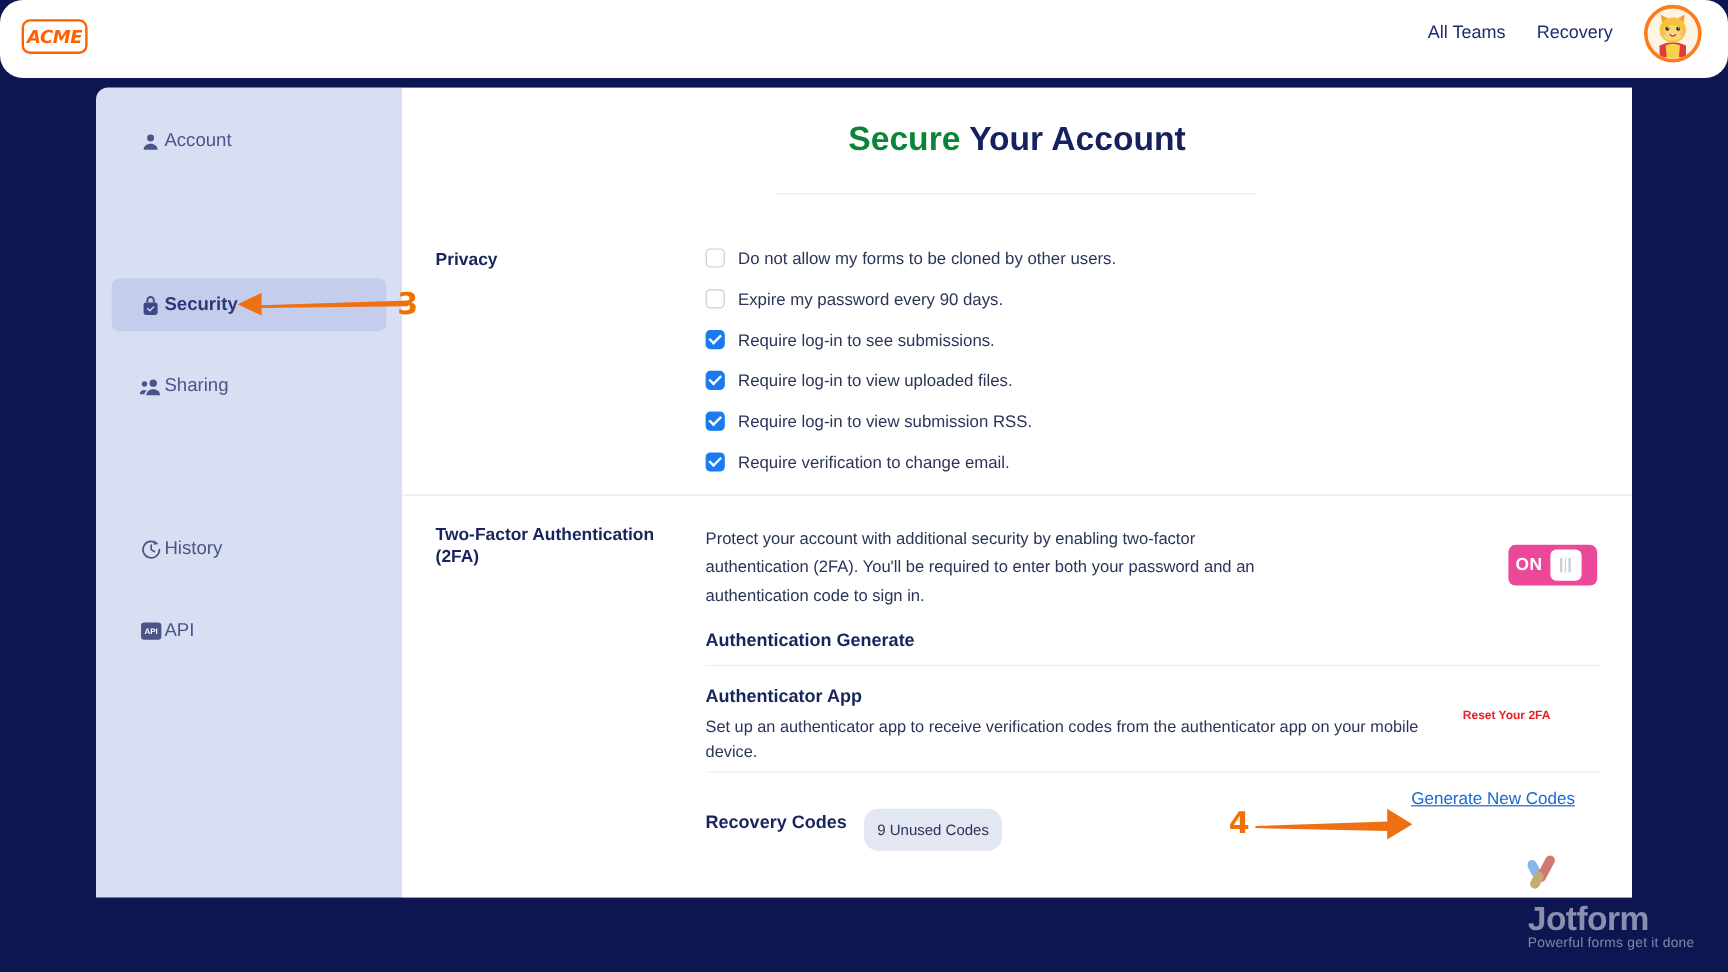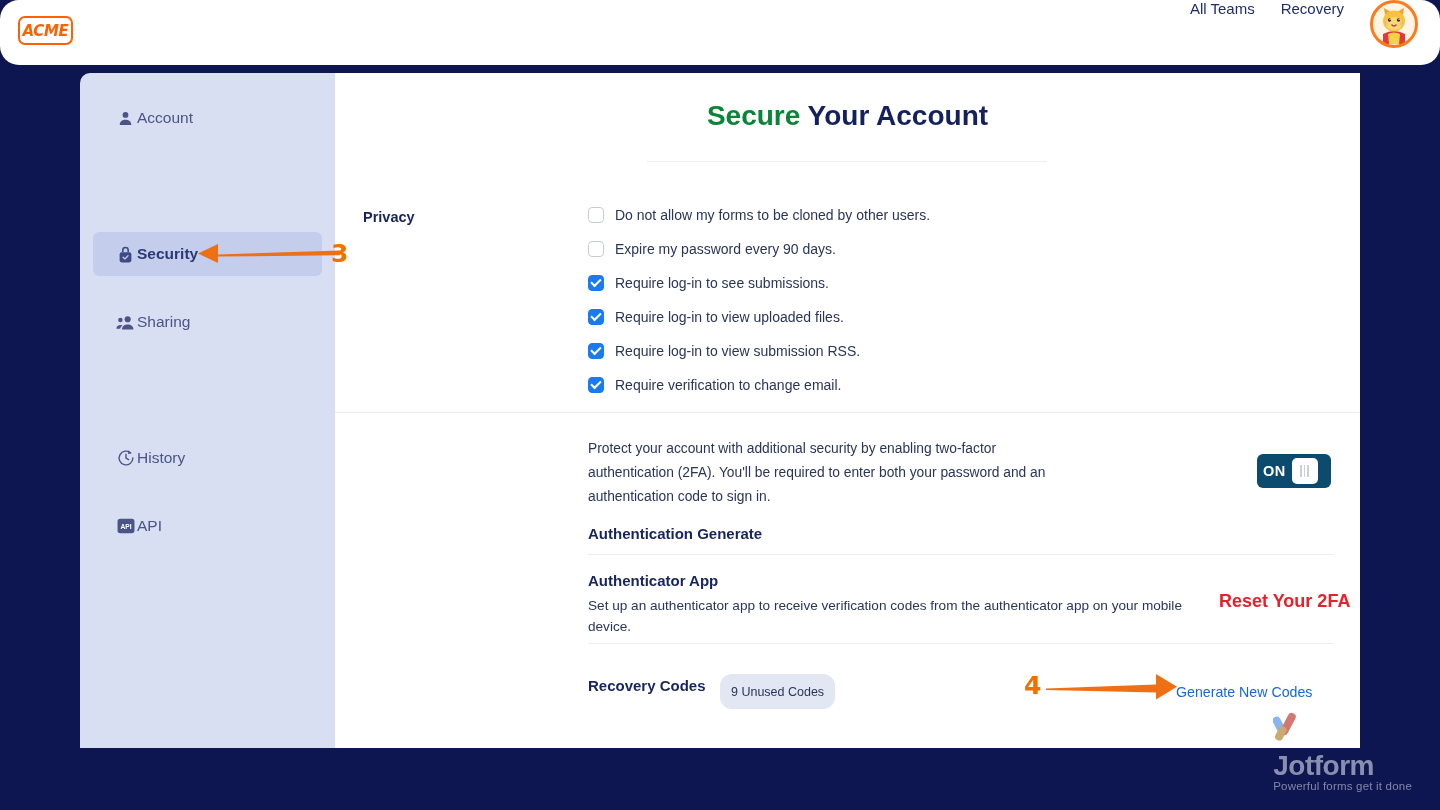--- a/index.html
+++ b/index.html
@@ -23,21 +23,21 @@
     border: 2px solid #ff6100; border-radius: 7px;
     display: flex; align-items: center; justify-content: center;
   }
   .logo-text {
     font-family: "DejaVu Sans", sans-serif;
     font-size: 15px; font-weight: 700; font-style: italic;
     color: #ff6100; letter-spacing: -0.3px;
   }
   .header-right {
     position: absolute; right: 22px; top: 0; height: 55px;
-    display: flex; gap: 26px;
+    display: flex; align-items: center; gap: 26px;
   }
   .header-link {
     font-size: 15px; color: #1e2c6e; text-decoration: none;
     font-family: "Liberation Sans", sans-serif;
   }
   .avatar {
     width: 48px; height: 48px; border-radius: 50%;
     border: 3px solid #ff7a1a; background: #fdf3e0;
     display: flex; align-items: center; justify-content: center;
     overflow: hidden;
@@ -108,34 +108,34 @@
     position: absolute; left: 253px; font-size: 13.8px; color: #2a3558;
     line-height: 24px; width: 480px;
   }
   .sub-head {
     position: absolute; left: 253px; font-size: 15px; font-weight: 700; color: #17255c;
   }
   .hr-inner { position: absolute; left: 253px; width: 745px; height: 1px; background: #eceef3; }
 
   .toggle {
     position: absolute; width: 74px; height: 34px; border-radius: 6px;
-    background: #0c4a6e; display: flex; align-items: center; gap: 6px;
+    background: #ec4899; display: flex; align-items: center; gap: 6px;
     padding: 0 6px;
   }
   .toggle-text { color: #fff; font-size: 14.5px; font-weight: 700; letter-spacing: .4px; }
   .toggle-knob {
     width: 26px; height: 26px; border-radius: 5px; background: #fff;
     display: flex; align-items: center; justify-content: center; gap: 2px;
   }
   .grip { width: 1.6px; height: 12px; background: #c9cfdb; }
 
   .item-title { position: absolute; left: 253px; font-size: 15px; font-weight: 700; color: #17255c; }
   .item-desc { position: absolute; left: 253px; font-size: 13.6px; color: #2a3558; line-height: 21px; width: 600px; }
   .link-red {
-    position: absolute; font-size: 18px; font-weight: 700; color: #e8202a;
+    position: absolute; font-size: 10px; font-weight: 700; color: #e8202a;
     text-decoration: none; white-space: nowrap;
   }
   .link-blue {
     position: absolute; font-size: 14.2px; color: #1568d6;
     text-decoration: none; white-space: nowrap;
   }
   .badge {
     position: absolute; height: 35px; padding: 0 11px; border-radius: 12px;
     background: #e3e6f3; color: #2a3558; font-size: 12.5px;
     display: flex; align-items: center; white-space: nowrap;
@@ -282,20 +282,24 @@
       <span class="cb checked"></span>
       <span class="cb-label">Require log-in to view submission RSS.</span>
     </div>
     <div class="cb-row" style="top:304px;">
       <span class="cb checked"></span>
       <span class="cb-label">Require verification to change email.</span>
     </div>
 
     <div class="hr-full" style="top:339px;"></div>
 
+    <div class="section-label" style="left:28px; top:364px; width:200px;">
+      <span>Two-Factor Authentication</span><br>
+      <span>(2FA)</span>
+    </div>
 
     <div class="para" style="top:364px;">Protect your account with additional security by enabling two-factor authentication (2FA). You'll be required to enter both your password and an authentication code to sign in.</div>
 
     <div class="toggle" style="left:922px; top:381px;">
       <span class="toggle-text">ON</span>
       <span class="toggle-knob">
         <i class="grip"></i>
         <i class="grip"></i>
         <i class="grip"></i>
       </span>
@@ -305,21 +309,21 @@
     <div class="hr-inner" style="top:481px;"></div>
 
     <div class="item-title" style="top:499px;">Authenticator App</div>
     <div class="item-desc" style="top:522px;">Set up an authenticator app to receive verification codes from the authenticator app on your mobile device.</div>
     <a class="link-red" href="#" style="left:884px; top:518px;">Reset Your 2FA</a>
 
     <div class="hr-inner" style="top:570px;"></div>
 
     <div class="item-title" style="top:604px;">Recovery Codes</div>
     <div class="badge" style="left:385px; top:601px;">9 Unused Codes</div>
-    <a class="link-blue" href="#" style="left:841px; top:611px;">Generate New Codes</a>
+    <a class="link-blue" href="#" style="left:841px; top:585px;text-decoration:underline;">Generate New Codes</a>
   </div>
 
   <svg class="anno-arrow" style="left:196px; top:236px;" width="144" height="34" viewBox="0 0 144 34">
     <path d="M144 14.5 L22 18.4 L22 8 L2 17.5 L22 27 L22 20.6 L144 19.2 Z" fill="#ef7014"></path>
   </svg>
   <div class="anno-num" style="left:331px; top:239px;">
     <span>3</span>
   </div>
 
   <svg class="anno-arrow" style="left:1046px; top:672px;" width="132" height="30" viewBox="0 0 132 30">

